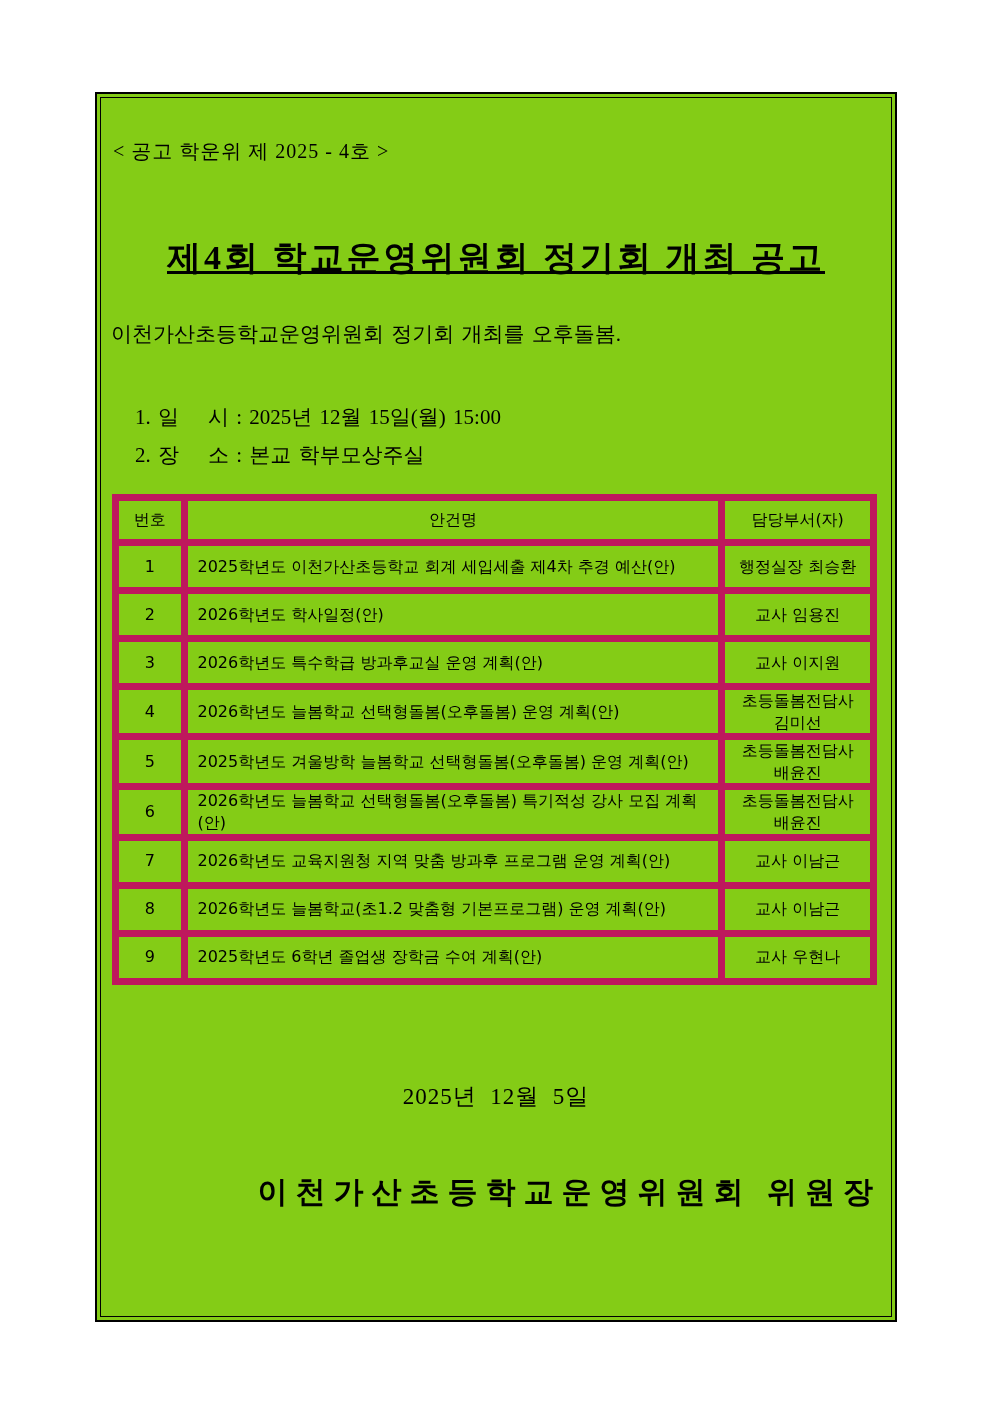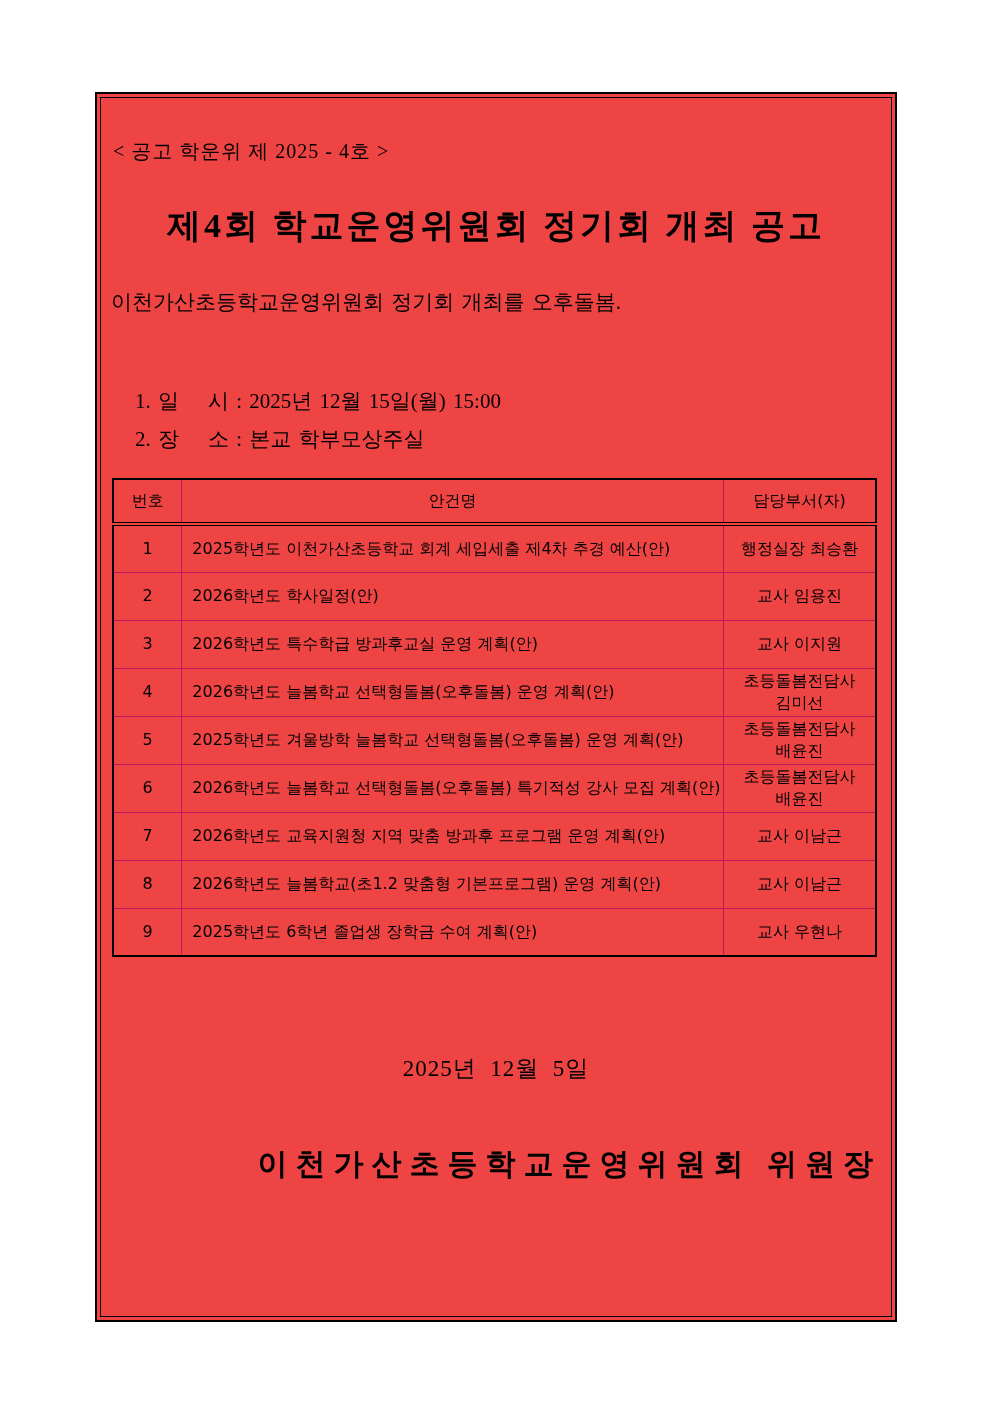--- a/index.html
+++ b/index.html
@@ -8,77 +8,78 @@
     background: #ffffff;
     font-family: "Liberation Serif", "DejaVu Serif", serif;
     color: #000000;
   }
   .page-frame {
     position: absolute;
     left: 95px; top: 92px;
     width: 802px; height: 1230px;
     border: 2px solid #000;
     padding: 3px;
-    background: #ef4444;
+    background: #84cc16;
   }
   .page-frame-inner {
     width: 100%; height: 100%;
     border: 1px solid #000;
     padding: 0 10px;
   }
   .notice-no {
     margin-top: 40px;
     margin-left: 2px;
     font-size: 20px;
     line-height: 26px;
     white-space: pre-wrap;
     letter-spacing: 1px;
   }
   .doc-title {
-    margin-top: 38px;
+    margin-top: 70px;
     text-align: center;
     font-size: 34px;
     font-weight: bold;
     letter-spacing: 3px;
     line-height: 48px;
+    text-decoration: underline;
   }
   .doc-body {
     margin-top: 32px;
     font-size: 21px;
     line-height: 40px;
   }
   .doc-body .line1 {
     text-indent: 24px;
     white-space: pre-wrap;
     word-spacing: 4px;
   }
   .doc-body .line2 {
     white-space: pre-wrap;
     word-spacing: 2px;
   }
   .meeting-info {
-    margin-top: 60px;
+    margin-top: 44px;
     margin-left: 24px;
     font-size: 21px;
   }
   .meeting-info .info-item {
     line-height: 38px;
     white-space: pre-wrap;
     word-spacing: 2px;
   }
   table.agenda-table {
     margin: 20px auto 0 1px;
     width: 765px;
     border-collapse: collapse;
     border: 2px solid #000;
     font-family: "DejaVu Sans", "Liberation Sans", sans-serif;
     font-size: 16px;
   }
   table.agenda-table th, table.agenda-table td {
-    border: 1px solid #be185d;
+    border: 7px solid #be185d;
     text-align: center;
     vertical-align: middle;
     font-weight: normal;
     line-height: 1.35;
   }
   table.agenda-table thead th {
     height: 45px;
     border-bottom: 4px double #000;
   }
   table.agenda-table tbody tr { height: 48px; }

